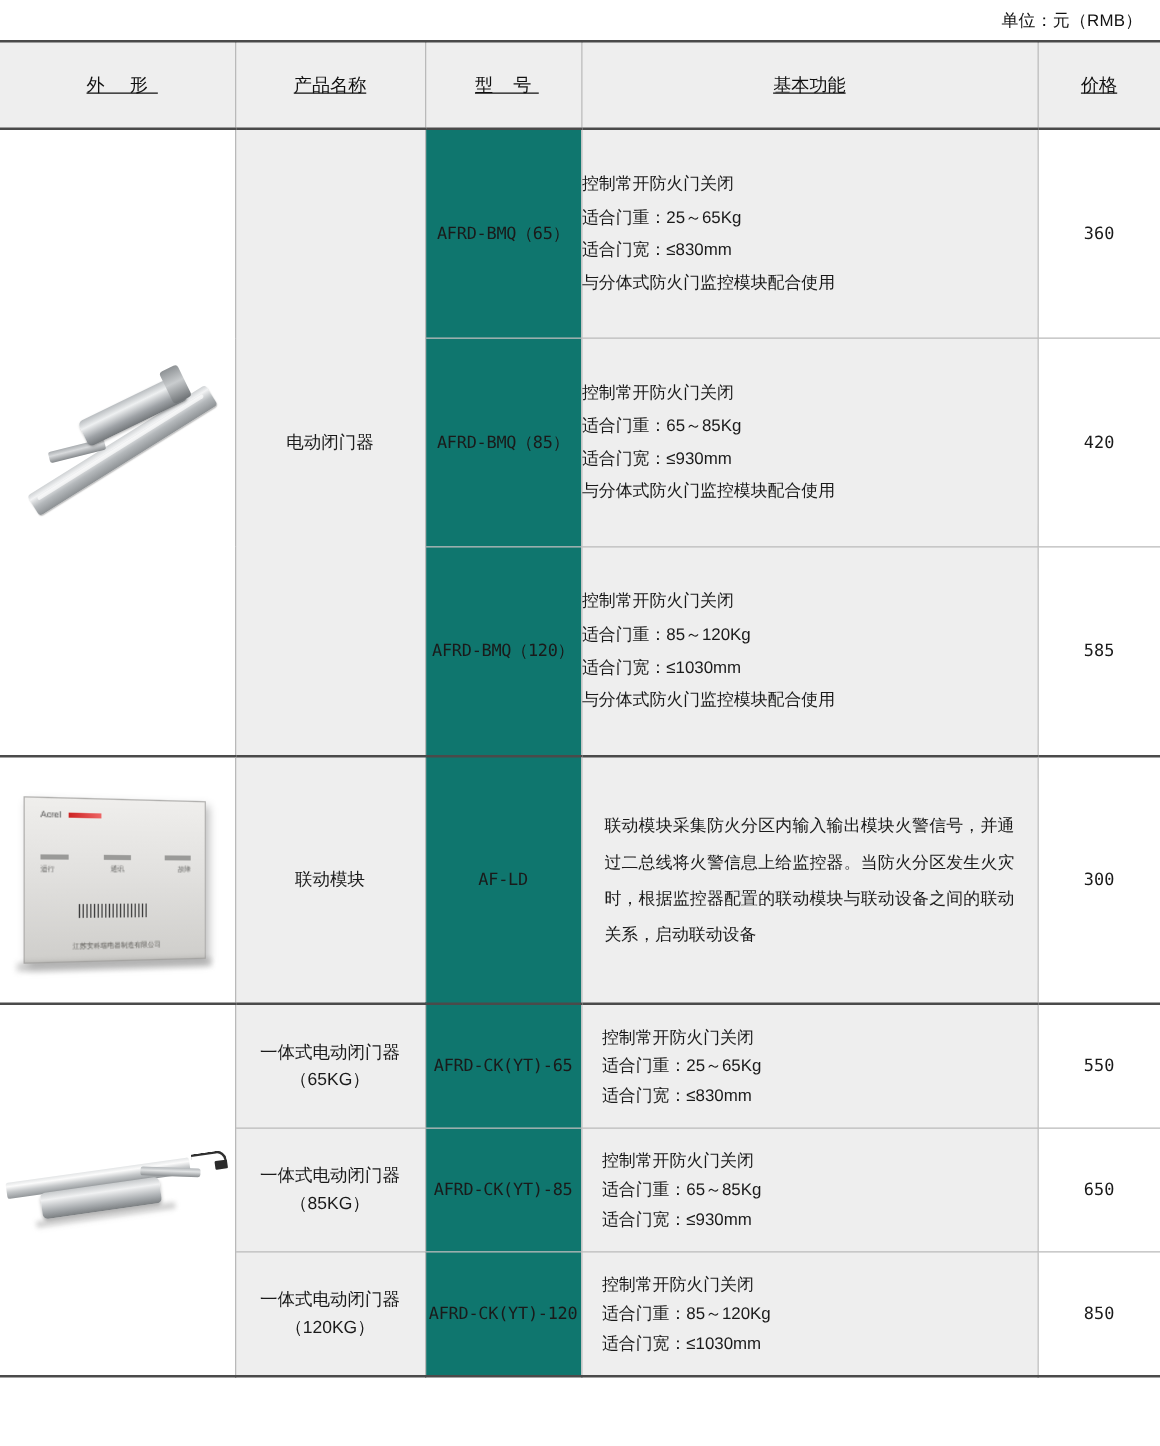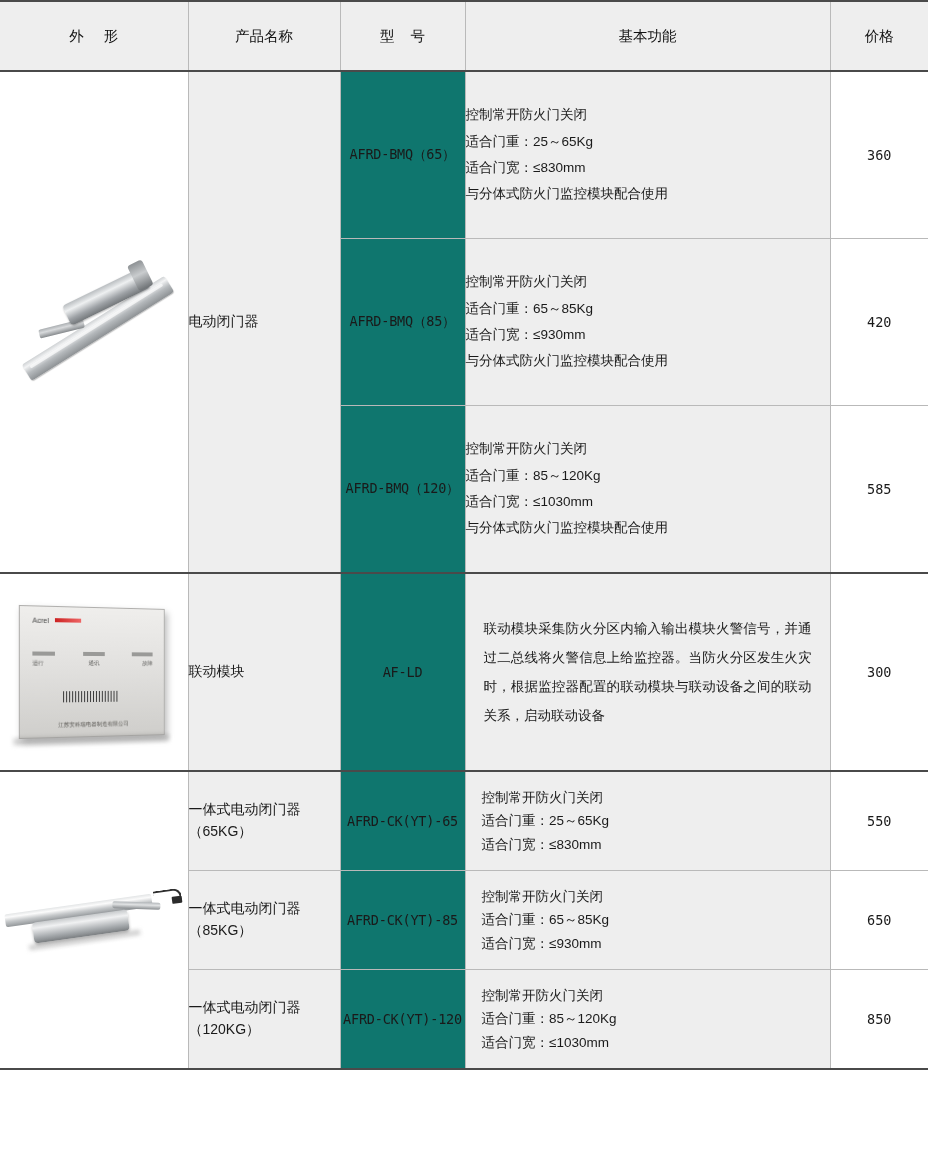--- a/index.html
+++ b/index.html
@@ -50,31 +50,33 @@
     border-right: none;
   }
   thead th {
     background: #eeeeee;
     font-weight: normal;
     font-size: 14.5px;
     height: 68px;
     color: #111;
     border-bottom: 2px solid #4a4a4a !important;
     border-top: none !important;
+    text-decoration: underline;
   }
   .sp4 { letter-spacing: 8px; text-indent: 8px; }
   .sp3 { letter-spacing: 6px; text-indent: 6px; margin-top: 44px; }
 
   td.img-cell {
     background: #ffffff;
     text-align: center;
     padding: 4px;
   }
   td.name-cell {
     background: #eeeeee;
+    text-align: center;
     font-size: 14px;
     line-height: 1.55;
     padding: 6px 4px;
   }
   td.model-cell {
     background: #0f766e;
     text-align: center;
     font-size: 13.5px;
     font-family: "DejaVu Sans Mono", "Liberation Mono", monospace;
     letter-spacing: -0.2px;
@@ -297,20 +299,21 @@
     width: 112px; height: 5px;
     background: rgba(130,130,130,.4);
     filter: blur(2px);
   }
 </style>
 </head>
 <body>
 
 <div class="page">
 
+  <div class="unit-line">单位：元（RMB）</div>
 
   <table class="price-table">
     <colgroup>
       <col style="width:188px">
       <col style="width:152px">
       <col style="width:125px">
       <col style="width:365px">
       <col style="width:98px">
     </colgroup>
     <thead>

